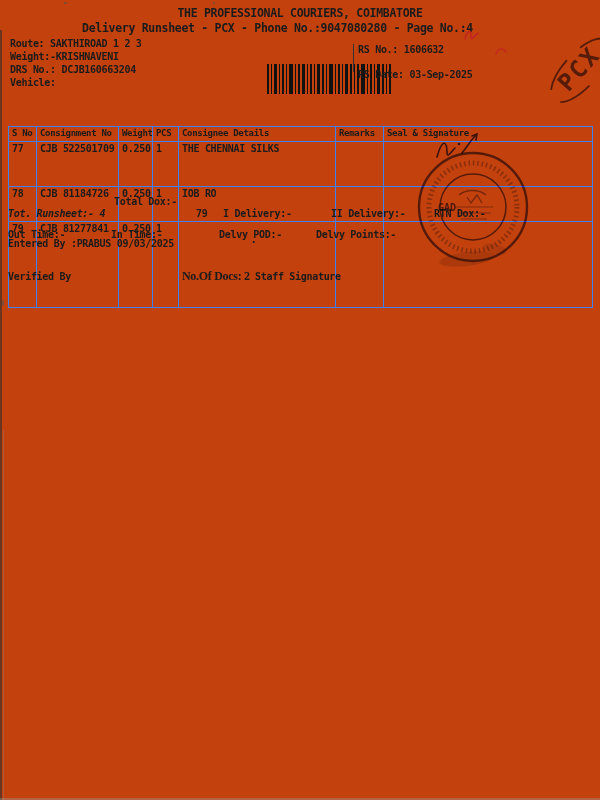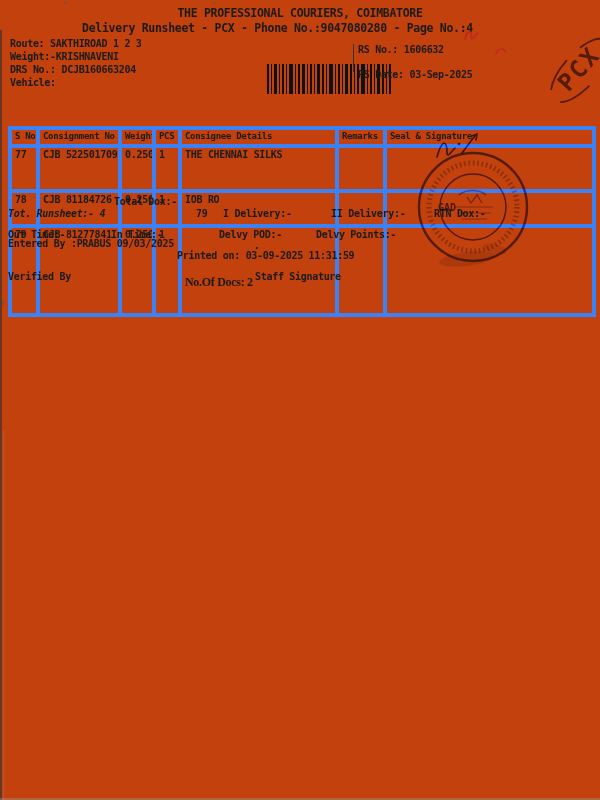--- a/index.html
+++ b/index.html
@@ -12,21 +12,21 @@
   .abs{position:absolute;white-space:pre;}
   .t11{font-size:11.5px;letter-spacing:-0.3px;}
   .t10{font-size:10px;letter-spacing:-0.3px;}
   .center{text-align:center;}
   
   table.runsheet{
     border-collapse:collapse;table-layout:fixed;width:584px;
     font-size:10px;letter-spacing:-0.3px;
   }
   table.runsheet th, table.runsheet td{
-    border:4px solid #3b82f6;padding:1px 3px;vertical-align:top;
+    border:1px solid #3b82f6;padding:1px 3px;vertical-align:top;
     text-align:left;overflow:hidden;font-weight:700;
   }
   table.runsheet th{font-size:9px;height:12px;}
   th.cHead{text-align:center;}
   .docnote{font-size:12px;margin-top:13px;font-family:Liberation Serif, serif;}
   
   .edge-left{position:absolute;left:0;top:30px;width:2px;height:770px;background:#2f2f2f;opacity:.6;}
   .edge-left2{position:absolute;left:3px;top:430px;width:1px;height:370px;background:#8a8a8a;opacity:.35;}
   .edge-bottom{position:absolute;left:0;bottom:0;width:600px;height:2px;background:#9a9a9a;opacity:.4;}
   .speck{position:absolute;background:#555;border-radius:50%;opacity:.7;}
@@ -147,21 +147,20 @@
   <div class="abs t10" style="left:223px;top:208px;">I Delivery:-</div>
   <div class="abs t10" style="left:331px;top:208px;">II Delivery:-</div>
   <div class="abs t10" style="left:434px;top:208px;">RTN Dox:-</div>
 
   <div class="abs t10" style="left:8px;top:229px;">Out Time:-</div>
   <div class="abs t10" style="left:111px;top:229px;">In Time:-</div>
   <div class="abs t10" style="left:219px;top:229px;">Delvy POD:-</div>
   <div class="abs t10" style="left:316px;top:229px;">Delvy Points:-</div>
 
   <div class="abs t10" style="left:8px;top:238px;">Entered By :PRABUS 09/03/2025</div>
-  <div class="abs t10" style="left:177px;top:250px;">Printed on: 03-09-2025 11:31:59</div>
   <div class="abs t10" style="left:8px;top:271px;">Verified By</div>
   <div class="abs t10" style="left:255px;top:271px;">Staff Signature</div>
 
   <div class="abs stamp" style="left:395px;top:112px;">
     <svg width="48" height="34" viewBox="0 0 48 34">
       <g stroke="#3c34b8" stroke-width="1.6" fill="none" opacity="0.9" stroke-linecap="round">
         <path d="M3,26 C8,8 13,9 13,21 C13,28 17,21 21,17"></path>
         <circle cx="25" cy="13" r="1.3" fill="#3c34b8" stroke="none"></circle>
         <path d="M28,22 C33,16 37,9 42,4"></path>
         <path d="M38,5 L43,3 L42,9"></path>

